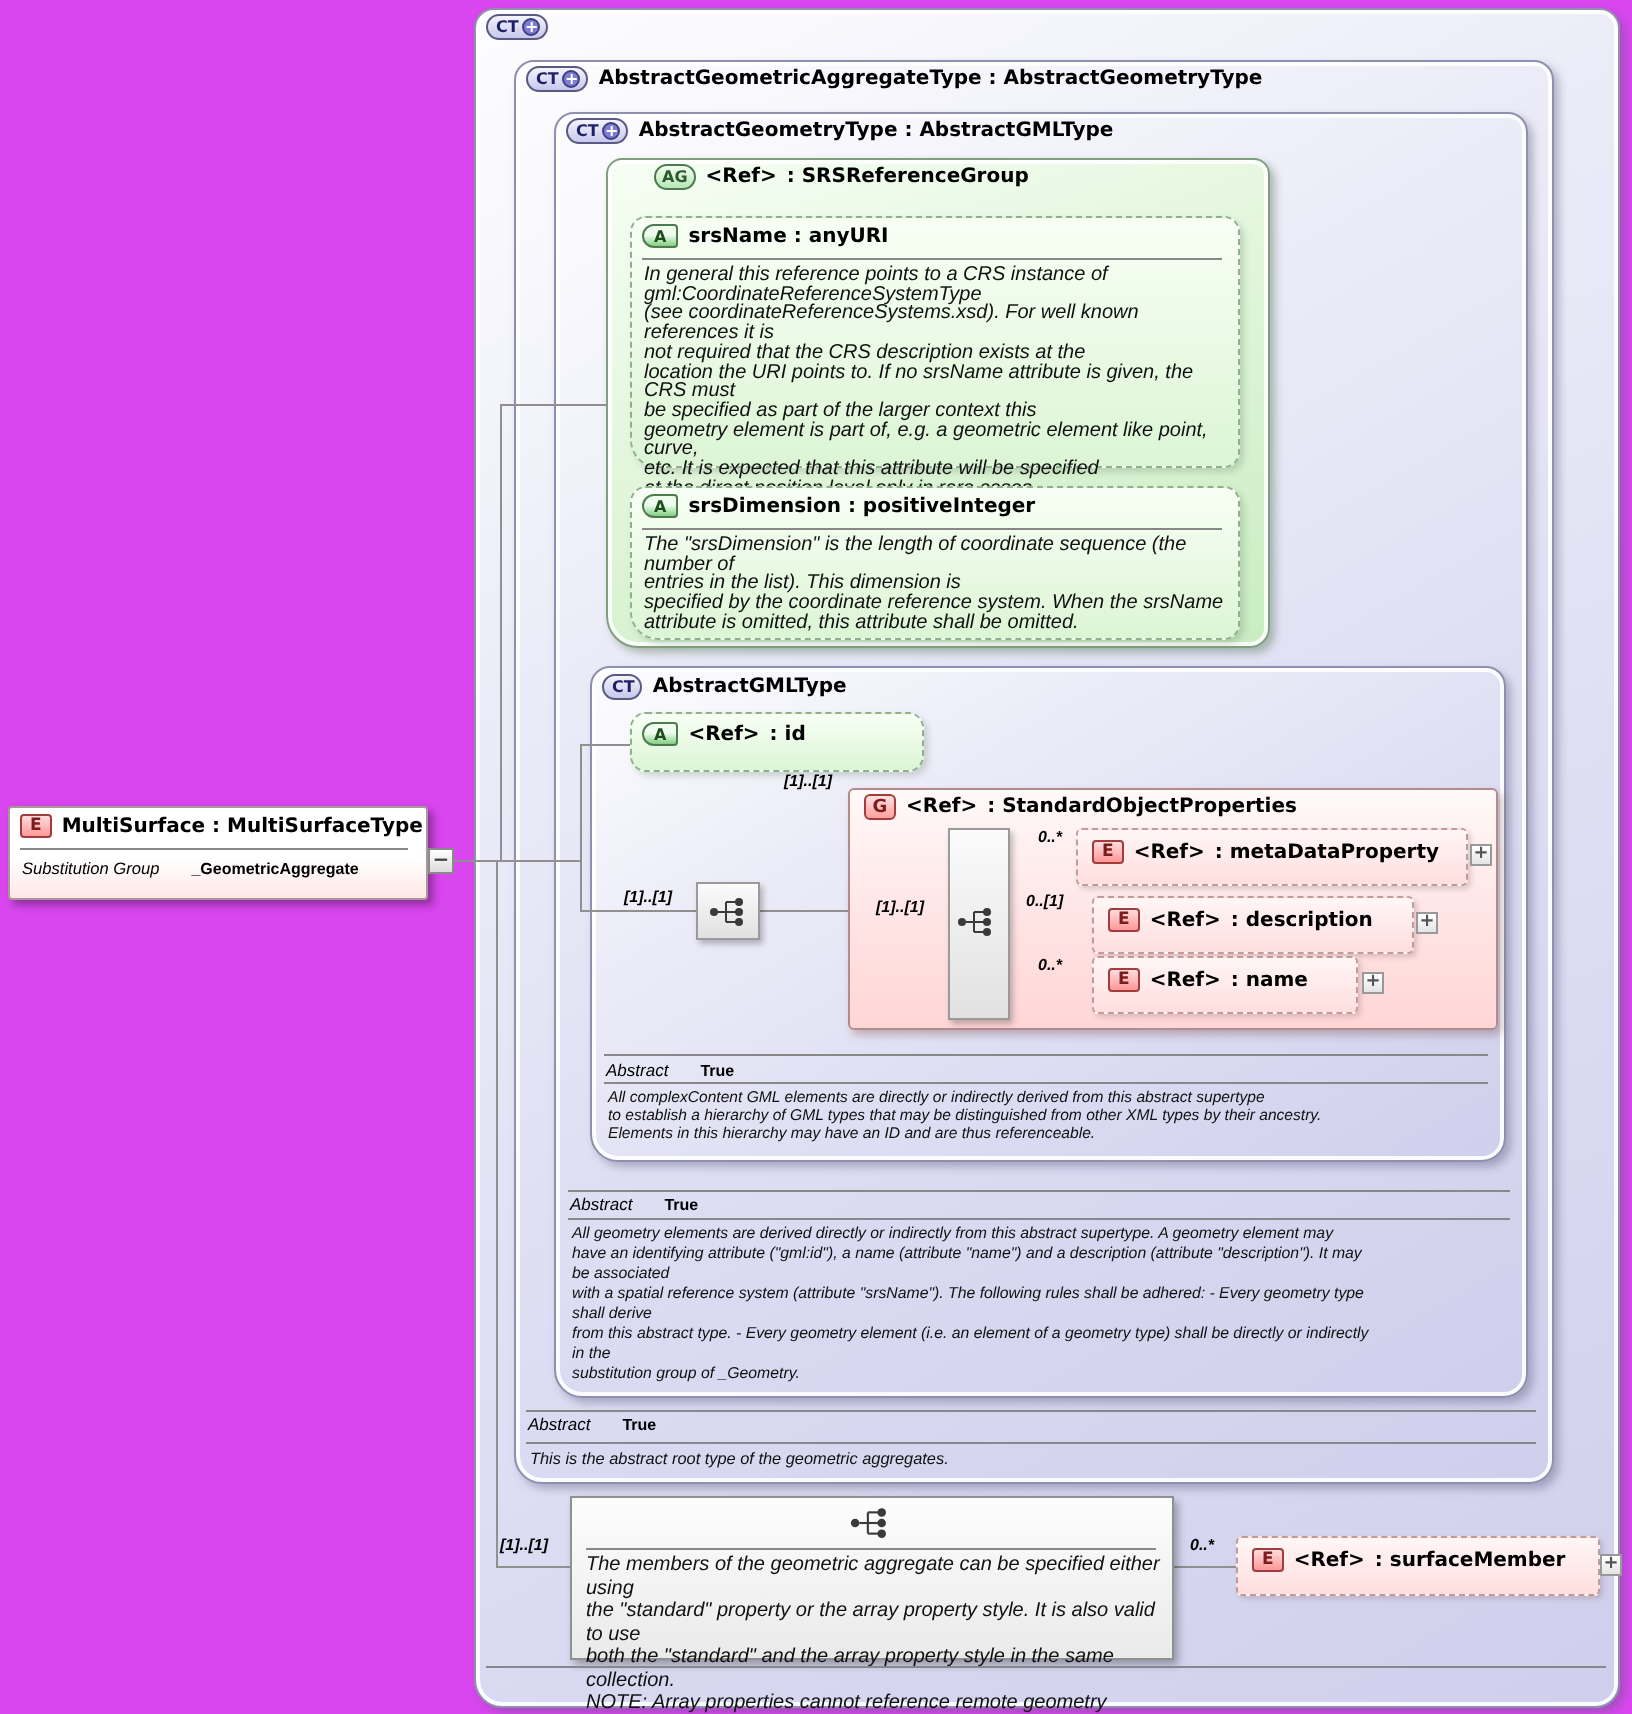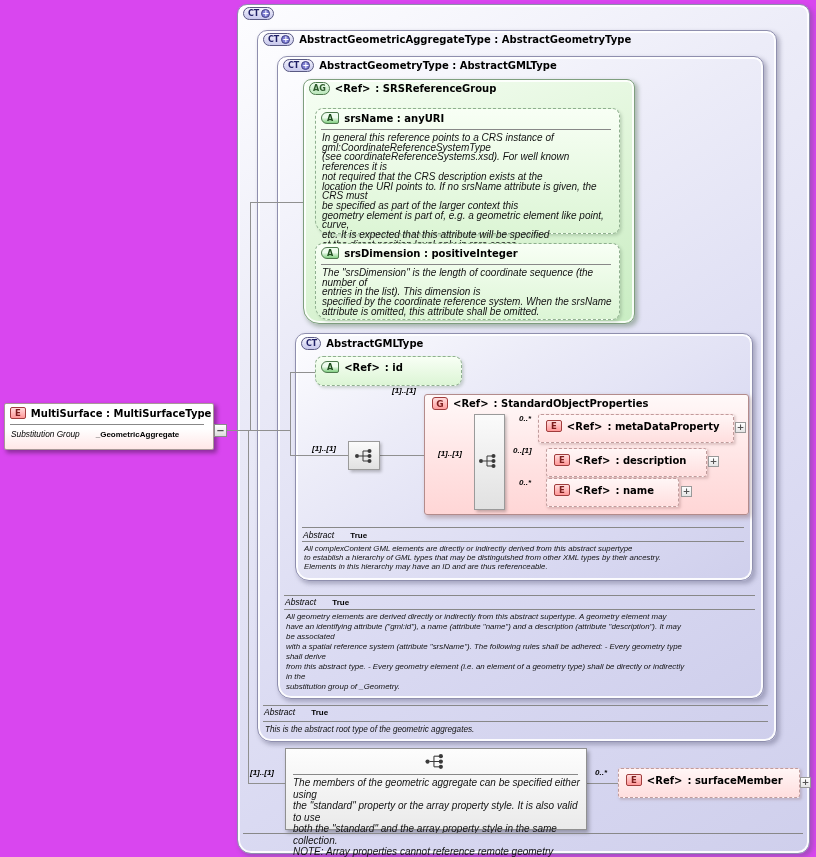--- a/index.html
+++ b/index.html
@@ -118,21 +118,21 @@
     <span>AbstractGeometryType : AbstractGMLType</span>
   </div>
   <div class="hdr" style="left:301px;top:337px;">
     <span class="badge-ct">
         <span>CT</span>
       </span>
     <span>AbstractGMLType</span>
   </div>
 
   <div class="agbox" style="left:303px;top:79px;width:330px;height:243px;"></div>
-  <div class="hdr" style="left:309px;top:82px;">
+  <div class="hdr" style="left:327px;top:82px;">
     <span class="badge-ag">AG</span>
     <span>&lt;Ref&gt;</span>
     <span class="gap">: SRSReferenceGroup</span>
   </div>
 
   <div class="attrbox" style="left:315px;top:108px;width:303px;height:124px;"></div>
   <div class="hdr" style="left:321px;top:112px;">
     <span class="badge-a">A</span>
     <span>srsName : anyURI</span>
   </div>

